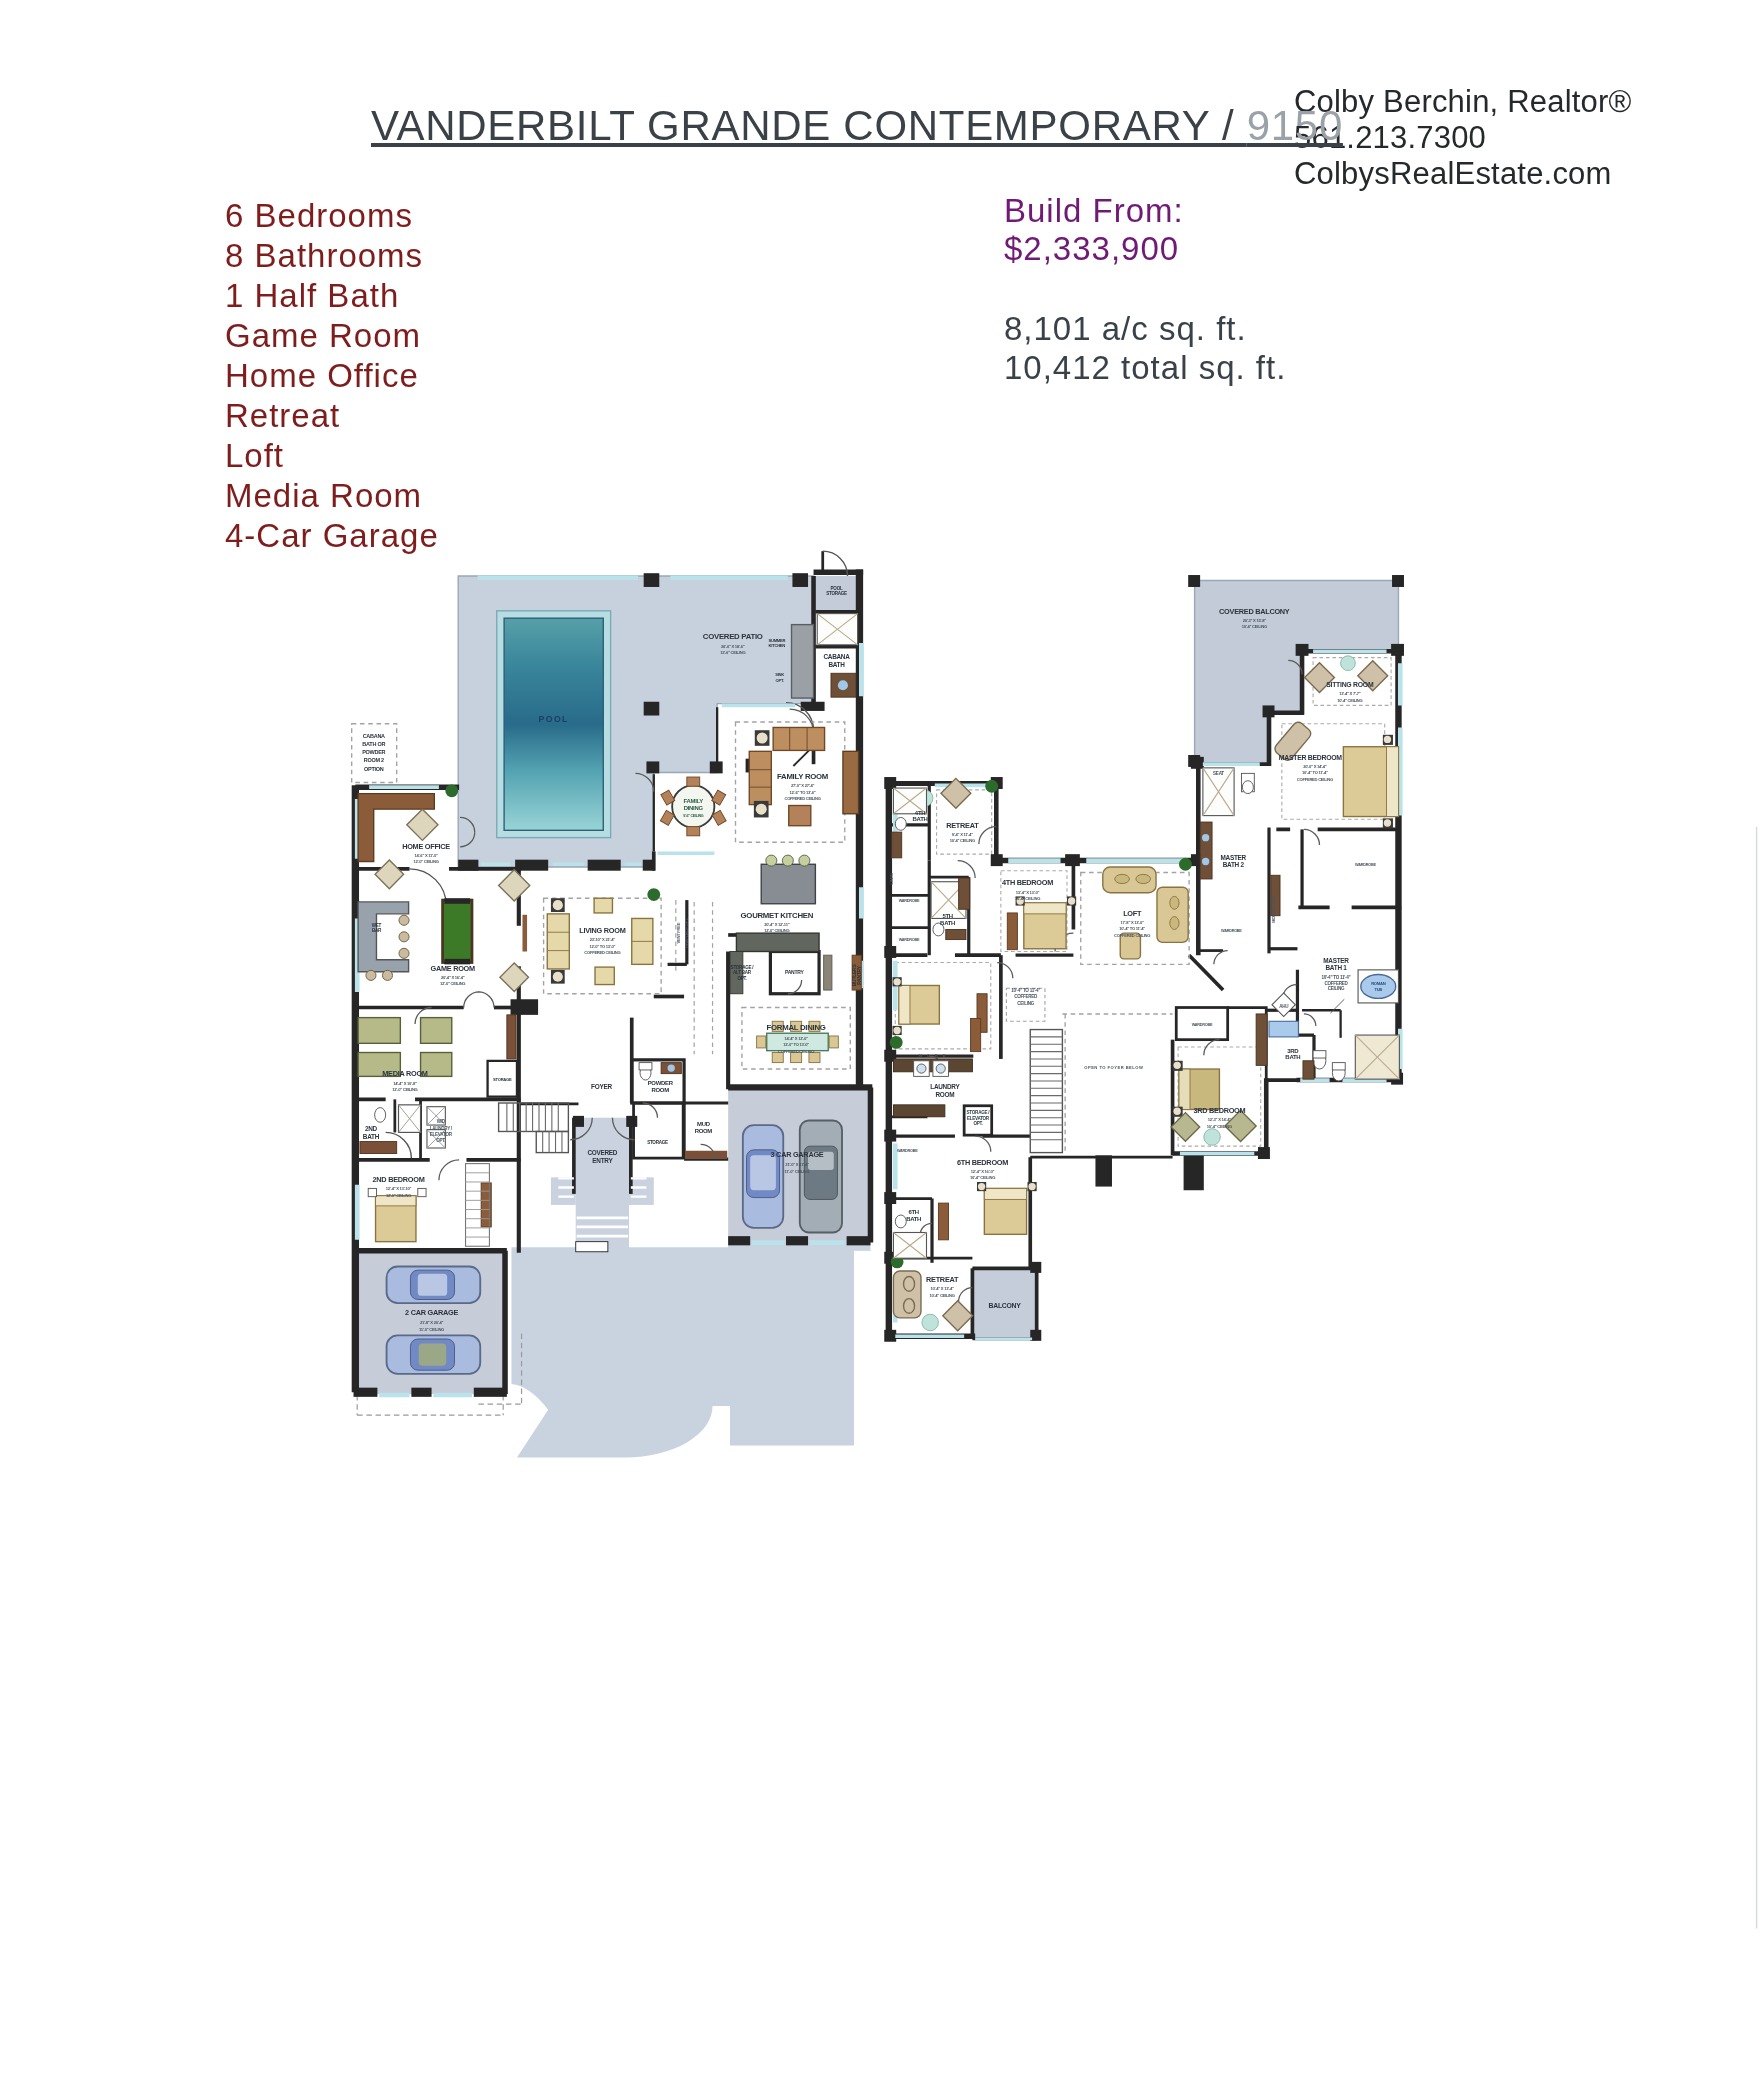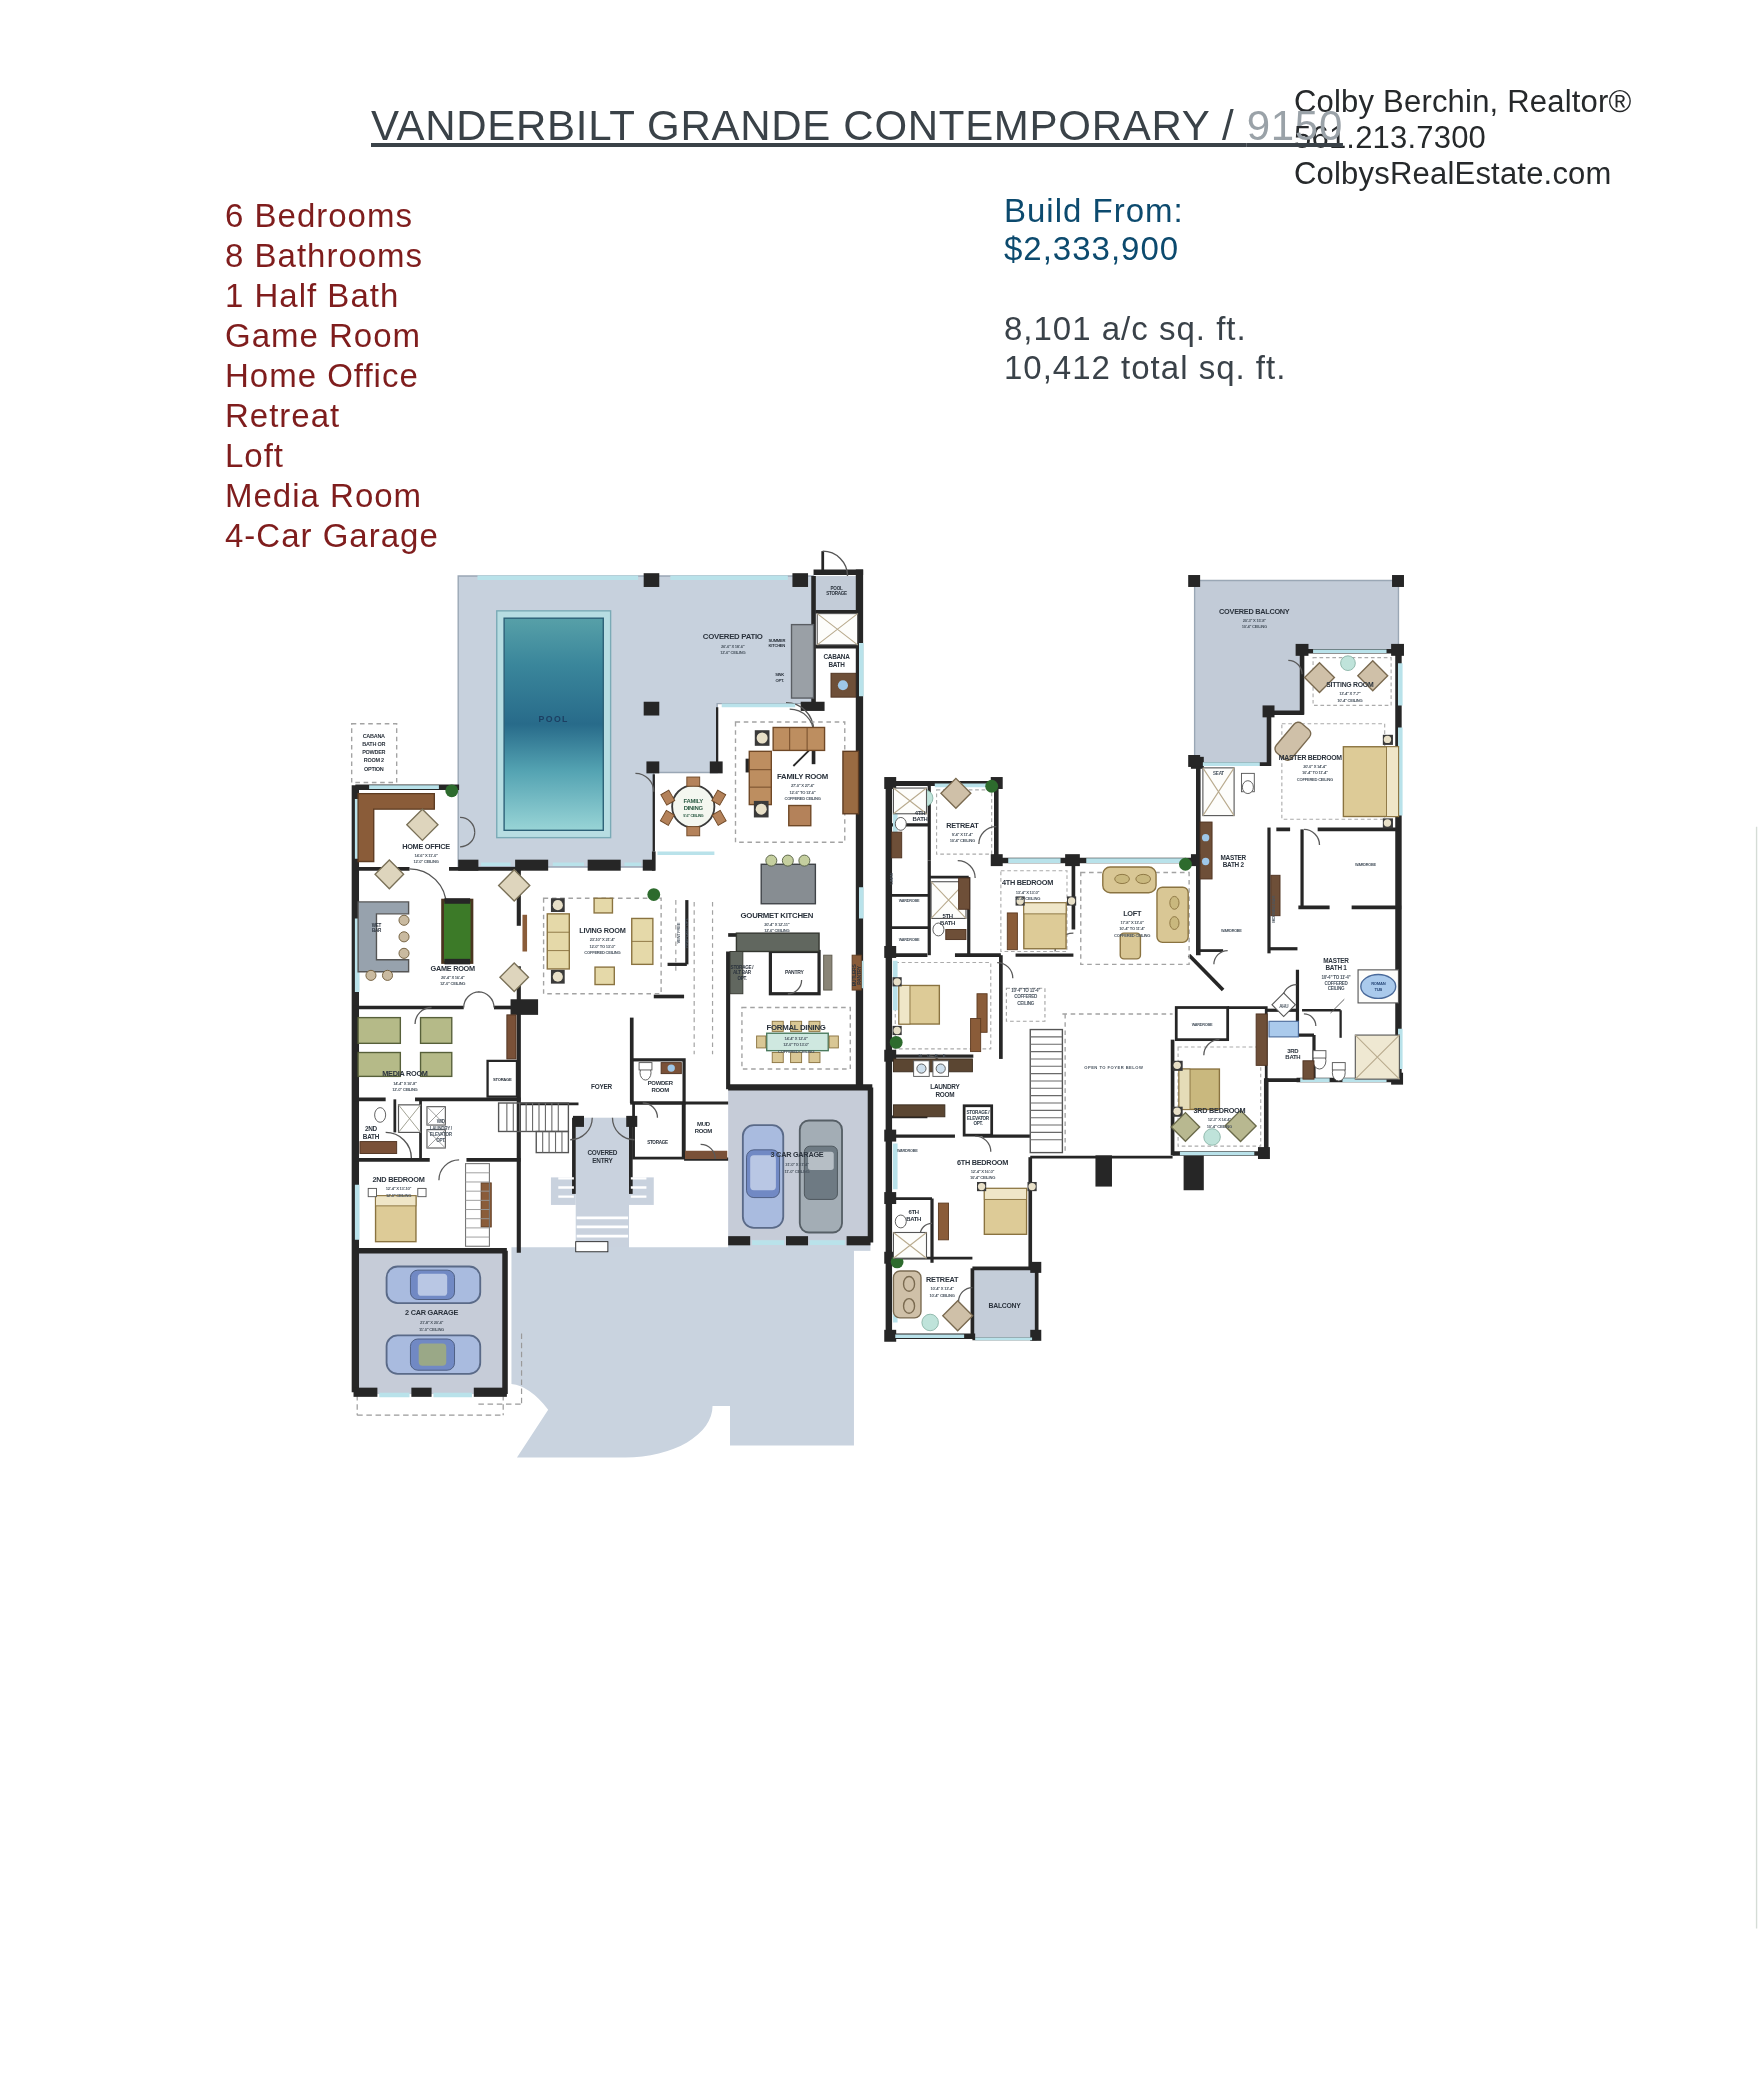--- a/index.html
+++ b/index.html
@@ -2,21 +2,21 @@
 <html style="font-size:14.7px"><head>
 <meta charset="utf-8">
 <style>
   html,body{margin:0;padding:0;background:#ffffff;}
   body{width:1763px;height:2094px;position:relative;font-family:"Liberation Sans",sans-serif;overflow:hidden;}
   .abs{position:absolute;}
   #title{left:371px;top:102px;font-size:42px;letter-spacing:0.7px;color:#3a4248;white-space:nowrap;text-decoration:underline;}
   #title .lt{color:#9aa2a8;}
   #rblock{left:1294px;top:84px;font-size:31px;line-height:36px;color:#26292b;letter-spacing:0.2px;}
   #list{left:225px;top:196px;font-size:33px;line-height:40px;color:#7f1d1d;letter-spacing:1px;}
-  #mid1{left:1004px;top:192px;font-size:33px;line-height:38px;color:#0c4a6e;letter-spacing:1px;}
+  #mid1{left:1004px;top:192px;font-size:33px;line-height:38px;color:#701a75;letter-spacing:1px;}
   #mid2{left:1004px;top:309px;font-size:33px;line-height:39px;color:#3a4249;letter-spacing:1px;}
 </style>
 </head>
 <body>
 <div class="abs" id="rblock">Colby Berchin, Realtor®<br>561.213.7300<br>ColbysRealEstate.com</div>
 <div class="abs" id="title">VANDERBILT GRANDE CONTEMPORARY / <span class="lt">9150</span></div>
 <div class="abs" id="list">6 Bedrooms<br>8 Bathrooms<br>1 Half Bath<br>Game Room<br>Home Office<br>Retreat<br>Loft<br>Media Room<br>4-Car Garage</div>
 <div class="abs" id="mid1">Build From:<br>$2,333,900</div>
 <div class="abs" id="mid2">8,101 a/c sq. ft.<br>10,412 total sq. ft.</div>
 <svg class="abs" style="left:0;top:0" width="1763" height="2094" viewBox="0 0 1920 2280">

